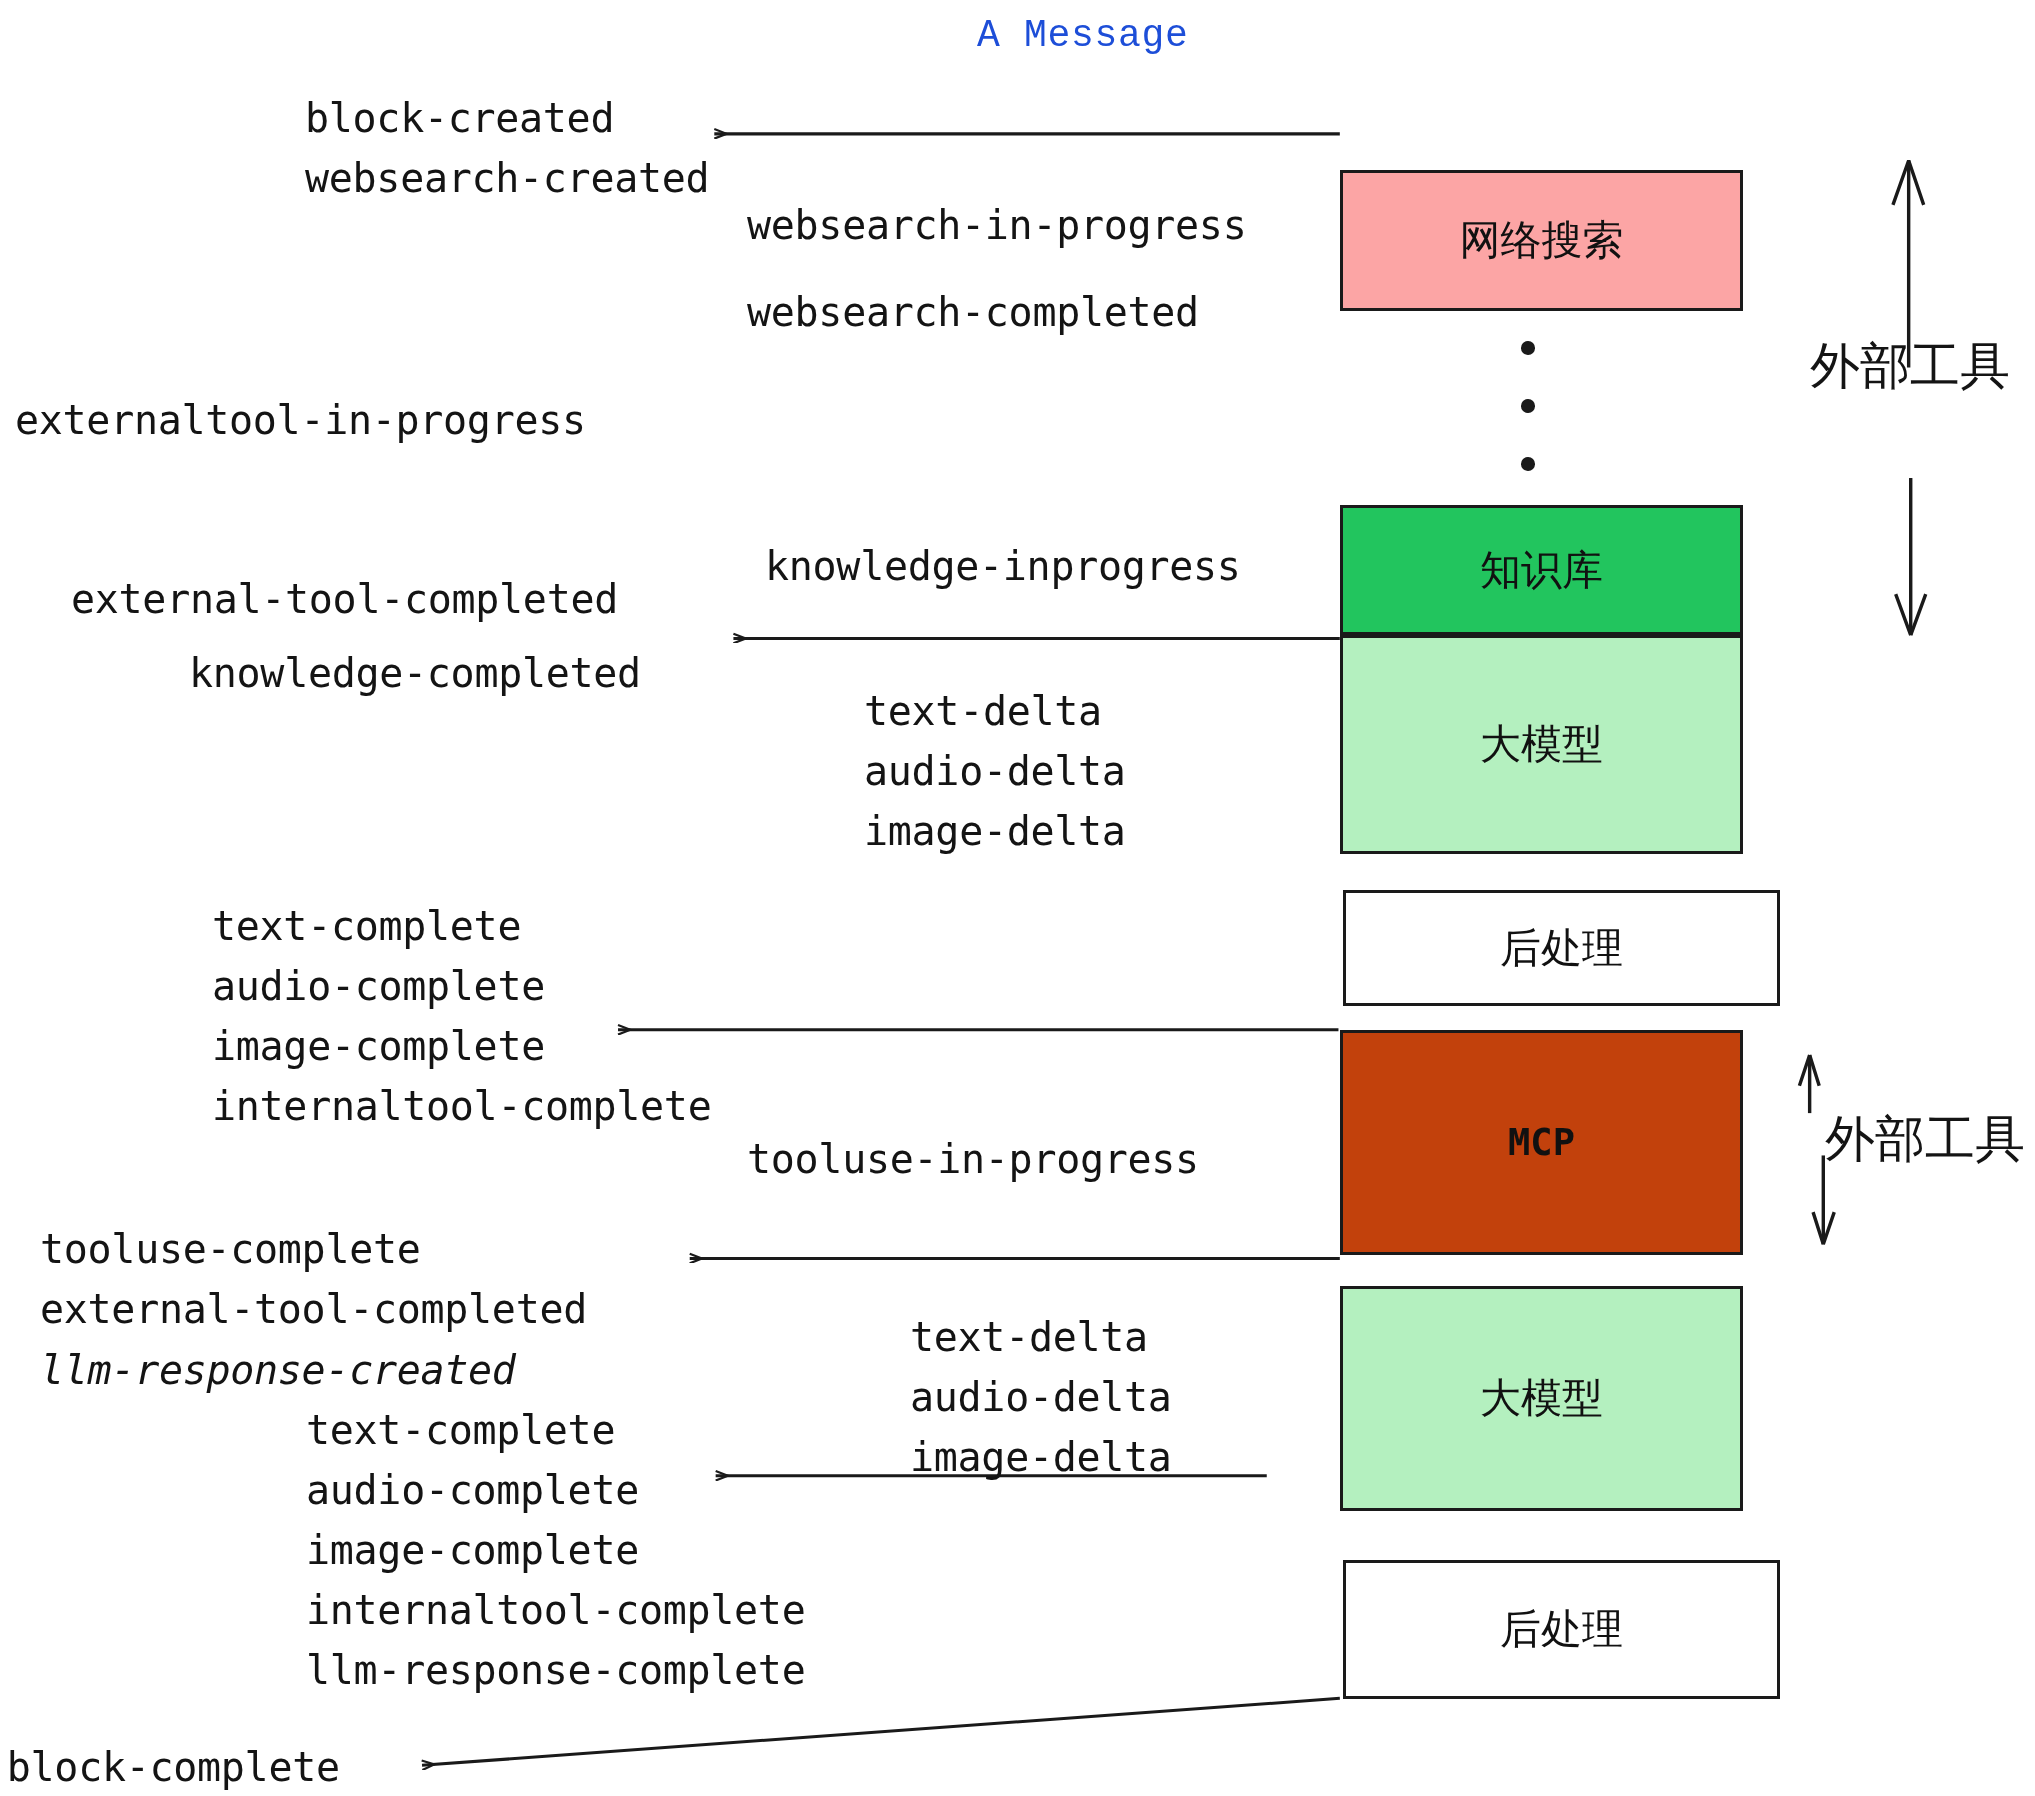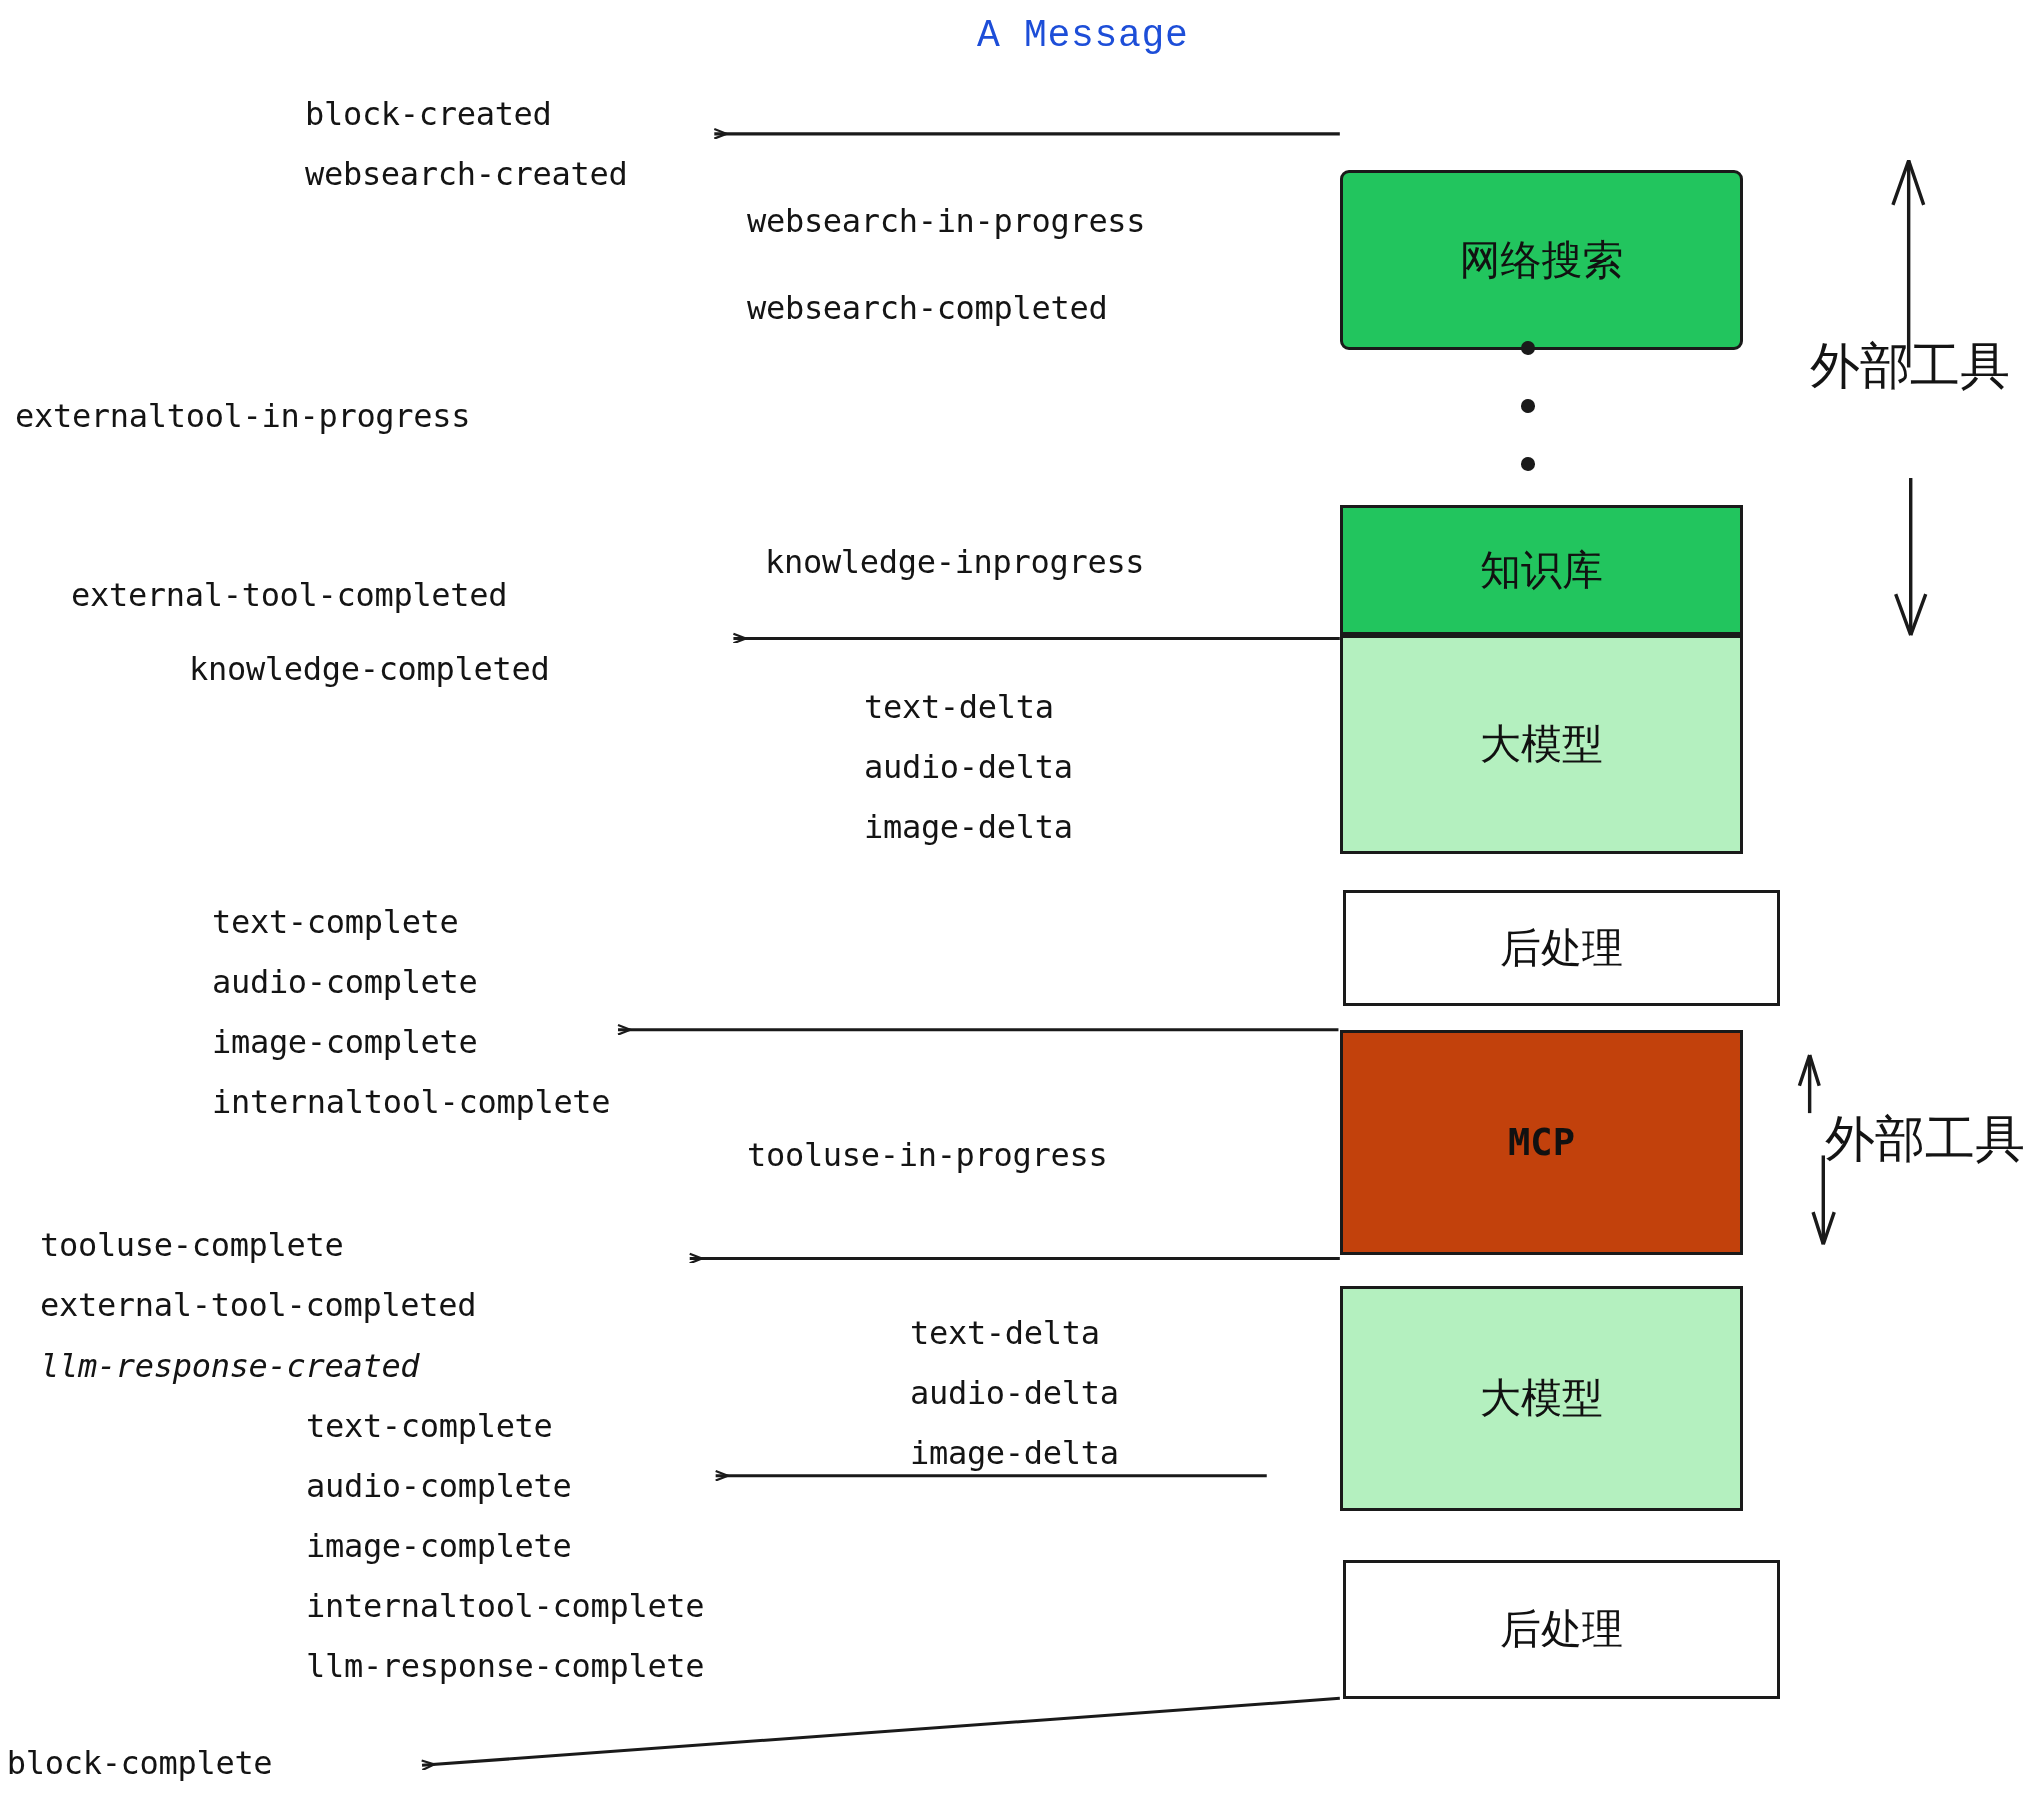--- a/index.html
+++ b/index.html
@@ -10,21 +10,21 @@
   #stage{
     position:relative;
     width:2035px;
     height:1796px;
     background:#ffffff;
     overflow:hidden;
   }
   .lbl{
     position:absolute;
     font-family:"DejaVu Sans Mono","Liberation Mono",monospace;
-    font-size:32px;
+    font-size:40px;
     line-height:1.0;
     white-space:nowrap;
     letter-spacing:-0.3px;
     color:#141414;
     font-weight:500;
   }
   .title{
     position:absolute;
     font-family:Liberation Mono, monospace;
     font-size:38px;
@@ -123,21 +123,21 @@
     </g>
 
     <g>
       <path d="M2650,1545 L2650,1630" stroke="#1a1a1a" stroke-width="5" fill="none"></path>
       <path d="M2650,1545 L2635,1590 M2650,1545 L2664,1590" stroke="#1a1a1a" stroke-width="5" fill="none"></path>
       <path d="M2670,1692 L2670,1822" stroke="#1a1a1a" stroke-width="5" fill="none"></path>
       <path d="M2670,1822 L2655,1775 M2670,1822 L2686,1775" stroke="#1a1a1a" stroke-width="5" fill="none"></path>
     </g>
   </svg>
 
-  <div class="node" style="left:1340px;top:170px;width:403px;height:180px;background:#22c55e;border-radius:9px;">
+  <div class="node" style="left:1340px;top:170px;width:403px;height:141px;background:#fca5a5;">
     <span>网络搜索</span>
   </div>
 
   <div class="dots" style="left:1520px;top:341px;width:16.4px;height:130px;">
     <i></i>
     <i></i>
     <i></i>
   </div>
 
   <div class="node" style="left:1340px;top:505px;width:403px;height:130px;background:#22c55e;">

